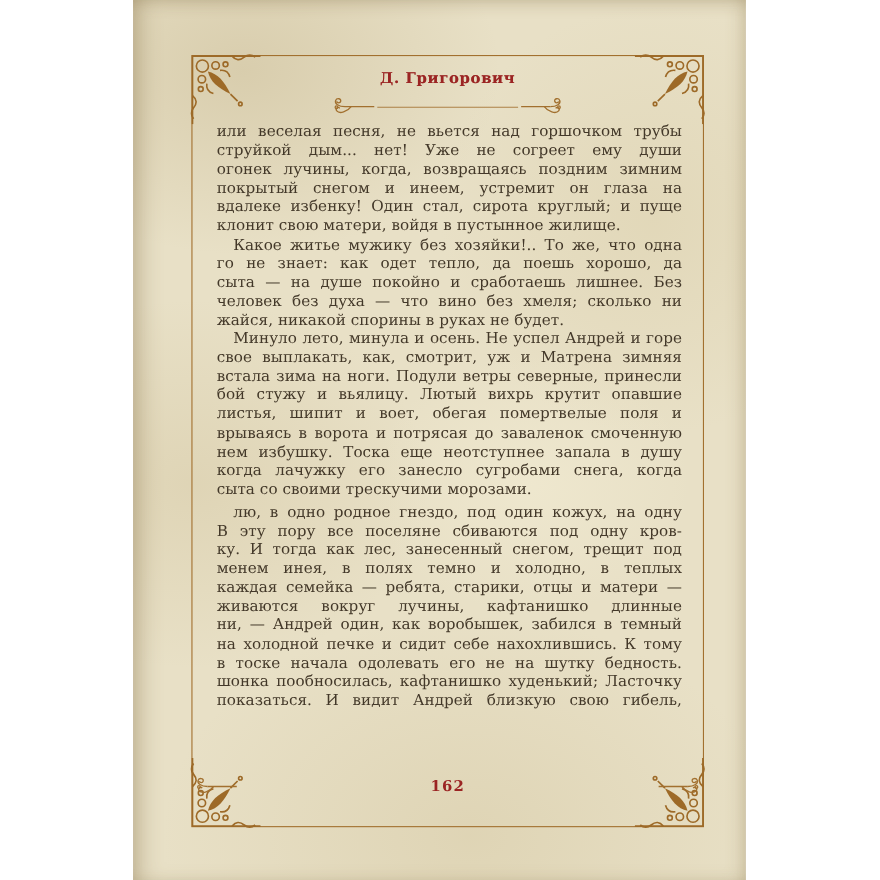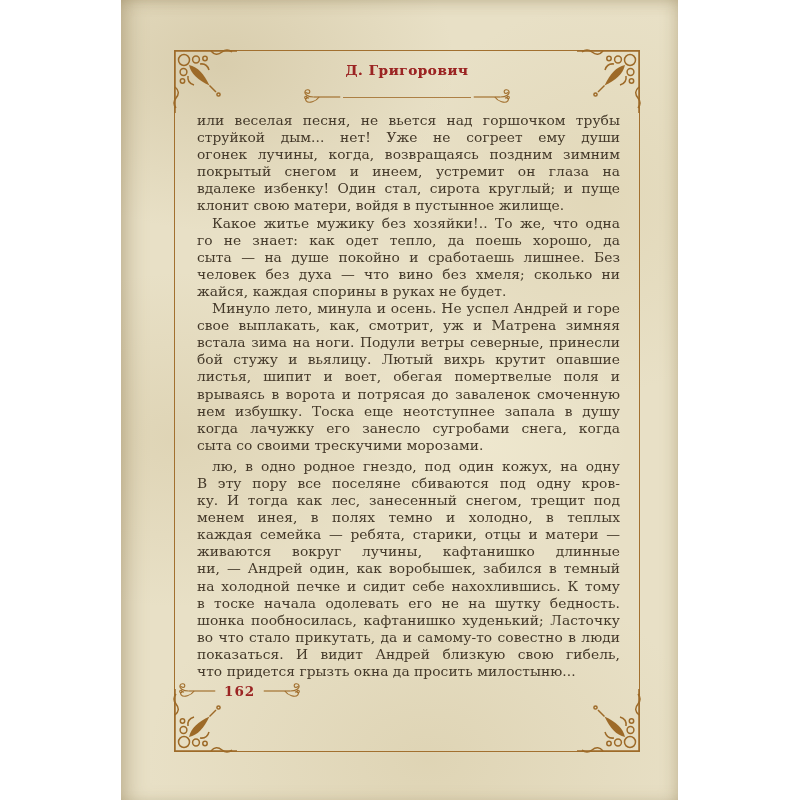--- a/index.html
+++ b/index.html
@@ -63,22 +63,22 @@
   .text-line{
     height:17.1px;line-height:17.1px;overflow:hidden;
     text-align:justify;text-align-last:justify;
     white-space:normal;letter-spacing:0.05px;
   }
   .text-line.last{text-align-last:left;}
   .para.indent .text-line:first-child{text-indent:15px;}
 
   
   .page-footer{
-    position:absolute;left:53px;top:680px;width:466px;
-    display:flex;align-items:center;justify-content:flex-start;gap:6px;
+    position:absolute;left:53px;top:704px;width:466px;
+    display:flex;align-items:center;justify-content:space-between;gap:6px;
   }
   .page-number{
     color:var(--accent,#9b2423);font-weight:bold;font-size:13.5px;
     letter-spacing:1px;
   }
 </style>
 </head>
 <body>
 
 <svg width="0" height="0" style="position:absolute" aria-hidden="true">
@@ -146,21 +146,21 @@
           <div class="text-line">огонек лучины, когда, возвращаясь поздним зимним вечерком,</div>
           <div class="text-line">покрытый снегом и инеем, устремит он глаза на мелькающую</div>
           <div class="text-line">вдалеке избенку! Один стал, сирота круглый; и пуще еще он</div>
           <div class="text-line last">клонит свою матери, войдя в пустынное жилище.</div>
         </div>
         <div class="para indent">
           <div class="text-line">Какое житье мужику без хозяйки!.. То же, что одна лу-</div>
           <div class="text-line">го не знает: как одет тепло, да поешь хорошо, да лошадка</div>
           <div class="text-line">сыта — на душе покойно и сработаешь лишнее. Без этого</div>
           <div class="text-line">человек без духа — что вино без хмеля; сколько ни надса-</div>
-          <div class="text-line last">жайся, каждая спорины в руках не будет.</div>
+          <div class="text-line last">жайся, никакой спорины в руках не будет.</div>
         </div>
         <div class="para indent">
           <div class="text-line">Минуло лето, минула и осень. Не успел Андрей и горе</div>
           <div class="text-line">свое выплакать, как, смотрит, уж и Матрена зимняя пришла —</div>
           <div class="text-line">встала зима на ноги. Подули ветры северные, принесли с со-</div>
           <div class="text-line">бой стужу и вьялицу. Лютый вихрь крутит опавшие звонкие</div>
           <div class="text-line">листья, шипит и воет, обегая помертвелые поля и овражки,</div>
           <div class="text-line">врываясь в ворота и потрясая до заваленок смоченную лив-</div>
           <div class="text-line">нем избушку. Тоска еще неотступнее запала в душу Андрея,</div>
           <div class="text-line">когда лачужку его занесло сугробами снега, когда наступила</div>
@@ -170,23 +170,21 @@
           <div class="text-line">лю, в одно родное гнездо, под один кожух, на одну печ-</div>
           <div class="text-line">В эту пору все поселяне сбиваются под одну кров-</div>
           <div class="text-line">ку. И тогда как лес, занесенный снегом, трещит под бре-</div>
           <div class="text-line">менем инея, в полях темно и холодно, в теплых избушках</div>
           <div class="text-line">каждая семейка — ребята, старики, отцы и матери — уса-</div>
           <div class="text-line">живаются вокруг лучины, кафтанишко длинные россказ-</div>
           <div class="text-line">ни, — Андрей один, как воробышек, забился в темный угол</div>
           <div class="text-line">на холодной печке и сидит себе нахохлившись. К тому же</div>
           <div class="text-line">в тоске начала одолевать его не на шутку бедность. Руба-</div>
           <div class="text-line">шонка пообносилась, кафтанишко худенький; Ласточку не</div>
-          <div class="text-line">во что стало прикутать, да и самому-то совестно в люди</div>
           <div class="text-line">показаться. И видит Андрей близкую свою гибель, видит,</div>
-          <div class="text-line last">что придется грызть окна да просить милостыню...</div>
         </div>
       </div>
 
     <div class="page-footer">
       <svg class="scroll" viewBox="0 0 46 24">
           <use href="#sym-scroll"></use>
         </svg>
       <span class="page-number">162</span>
       <svg class="scroll flip" viewBox="0 0 46 24">
           <use href="#sym-scroll"></use>

